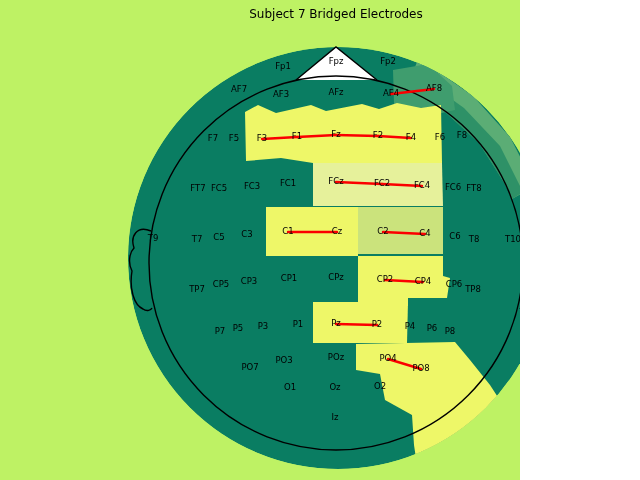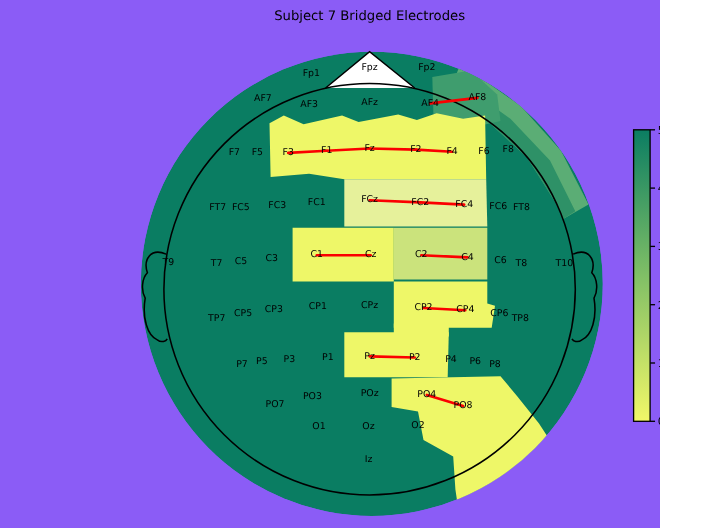--- a/index.html
+++ b/index.html
@@ -1,16 +1,16 @@
 <!DOCTYPE html>
 <html><head>
 <meta charset="utf-8">
 <style>
   html,body{margin:0;padding:0;background:#ffffff;}
-  .fig{position:relative;width:600px;height:480px;background:#8b5cf6;overflow:hidden;
+  .fig{position:relative;width:520px;height:480px;background:#bef264;overflow:hidden;
        font-family:"DejaVu Sans",sans-serif;}
   svg{display:block;}
   .title-text{font:12px "DejaVu Sans",sans-serif;fill:#000000;}
   .elec{font:8.5px "DejaVu Sans",sans-serif;fill:#000000;}
   .cbar-tick-label{font:10px "DejaVu Sans",sans-serif;fill:#000000;}
   .cbar-axis-label{font:10px "DejaVu Sans",sans-serif;fill:#000000;}
   .outline{fill:none;stroke:#000000;stroke-width:1.4;}
 </style>
 </head>
 <body>

